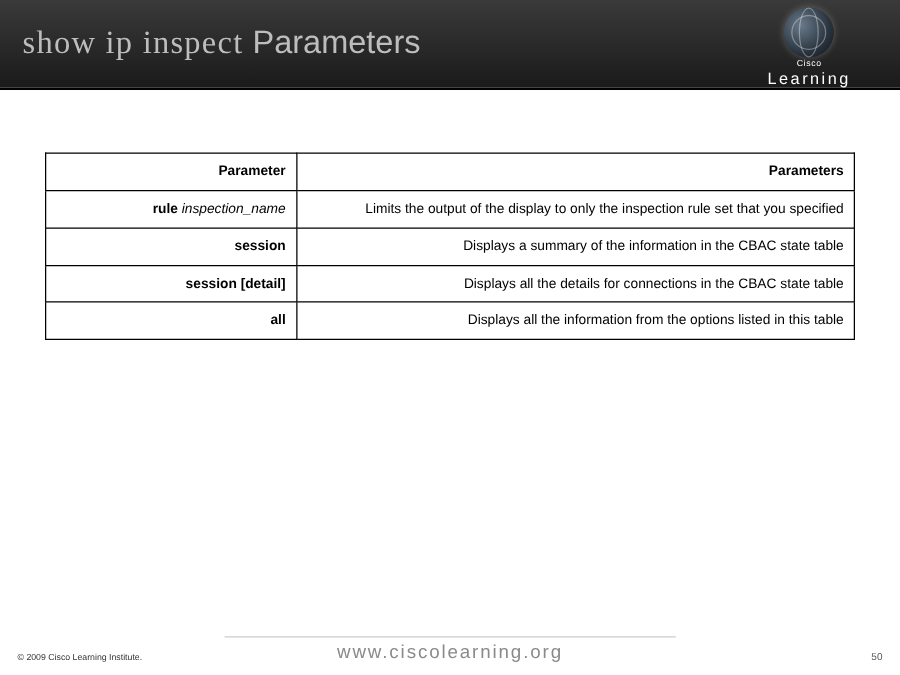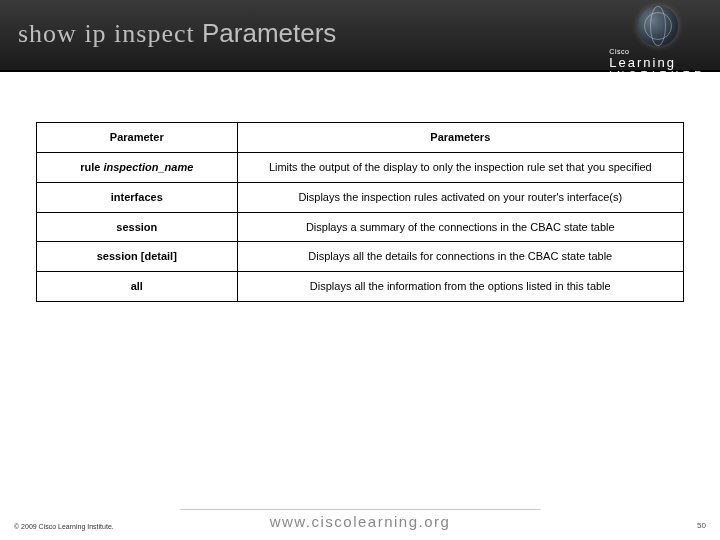--- a/index.html
+++ b/index.html
@@ -1,33 +1,33 @@
 <!DOCTYPE html>
 <html><head>
 <meta charset="utf-8">
 <style>
   html,body{margin:0;padding:0;width:720px;height:540px;background:#fff;font-family:Verdana,Arial,sans-serif;overflow:hidden}
   .header{background:#2a2a2a;background:linear-gradient(#3a3a3a,#1a1a1a);color:#bdbdbd;height:70px;position:relative;border-bottom:2px solid #000}
   .header .title{position:absolute;left:18px;top:18px;font-size:26px}
   .header .title .cmd{font-family:Liberation Serif, serif;letter-spacing:1px}
   .header .title .suffix{font-family:Verdana,Arial,sans-serif}
-  .logo{position:absolute;right:14px;top:6px;color:#fff}
+  .logo{position:absolute;right:14px;top:6px;text-align:center;color:#fff}
   .logo .globe{width:40px;height:40px;border-radius:50%;margin:0 auto 2px auto;position:relative;background:radial-gradient(circle at 35% 35%,#6a7a8a,#2a3540 60%,#0d1216 100%);box-shadow:0 0 6px rgba(255,255,255,0.25)}
   .logo .globe::before,.logo .globe::after{content:"";position:absolute;border:1px solid rgba(255,255,255,0.35);border-radius:50%}
   .logo .globe::before{left:6px;top:6px;right:6px;bottom:6px}
   .logo .globe::after{left:12px;top:0;right:12px;bottom:0}
   .logo .t1{font-size:7px;letter-spacing:0.5px}
   .logo .t2{font-size:13px;letter-spacing:2px;font-weight:300}
-  .logo .t3{font-size:10px;letter-spacing:5px;font-weight:400}
+  .logo .t3{font-size:14px;letter-spacing:5px;font-weight:700}
   .body{padding:50px 36px 0 36px}
   table{border-collapse:collapse;width:100%;font-size:11px;color:#000}
-  th,td{border:1.5px solid #000;padding:7px 8px;text-align:center;vertical-align:top;line-height:1.35}
+  th,td{border:1.5px solid #000;padding:7px 8px;text-align:right;vertical-align:top;line-height:1.35}
   th{font-weight:bold;background:#fff}
   .pbold{font-weight:bold}
-  .ital{font-style:italic;font-weight:bold}
+  .ital{font-style:italic;font-weight:normal}
   .opt{font-weight:bold}
   .footer{position:absolute;bottom:8px;left:0;right:0;height:20px}
   .copyright{position:absolute;left:14px;bottom:2px;font-size:7px;color:#333}
   .url{position:absolute;left:50%;transform:translateX(-50%);bottom:2px;font-size:15px;color:#8a8a8a;letter-spacing:1.5px;border-top:1px solid #ccc;padding:3px 90px 0 90px}
   .pagenum{position:absolute;right:14px;bottom:2px;font-size:8px;color:#555}
 </style>
 </head>
 <body>
 
 <div class="header">
@@ -49,26 +49,22 @@
         <th style="width:31%">Parameter</th>
         <th>Parameters</th>
       </tr>
     </thead>
     <tbody>
         <tr>
           <td><span class="pbold">rule </span><span class="ital">inspection_name</span></td>
           <td>Limits the output of the display to only the inspection rule set that you specified</td>
         </tr>
         <tr>
-          <td><span class="pbold">interfaces</span></td>
-          <td>Displays the inspection rules activated on your router's interface(s)</td>
-        </tr>
-        <tr>
           <td><span class="pbold">session</span></td>
-          <td>Displays a summary of the connections in the CBAC state table</td>
+          <td>Displays a summary of the information in the CBAC state table</td>
         </tr>
         <tr>
           <td><span class="pbold">session </span><span class="opt">[detail]</span></td>
           <td>Displays all the details for connections in the CBAC state table</td>
         </tr>
         <tr>
           <td><span class="pbold">all</span></td>
           <td>Displays all the information from the options listed in this table</td>
         </tr>
       </tbody>

